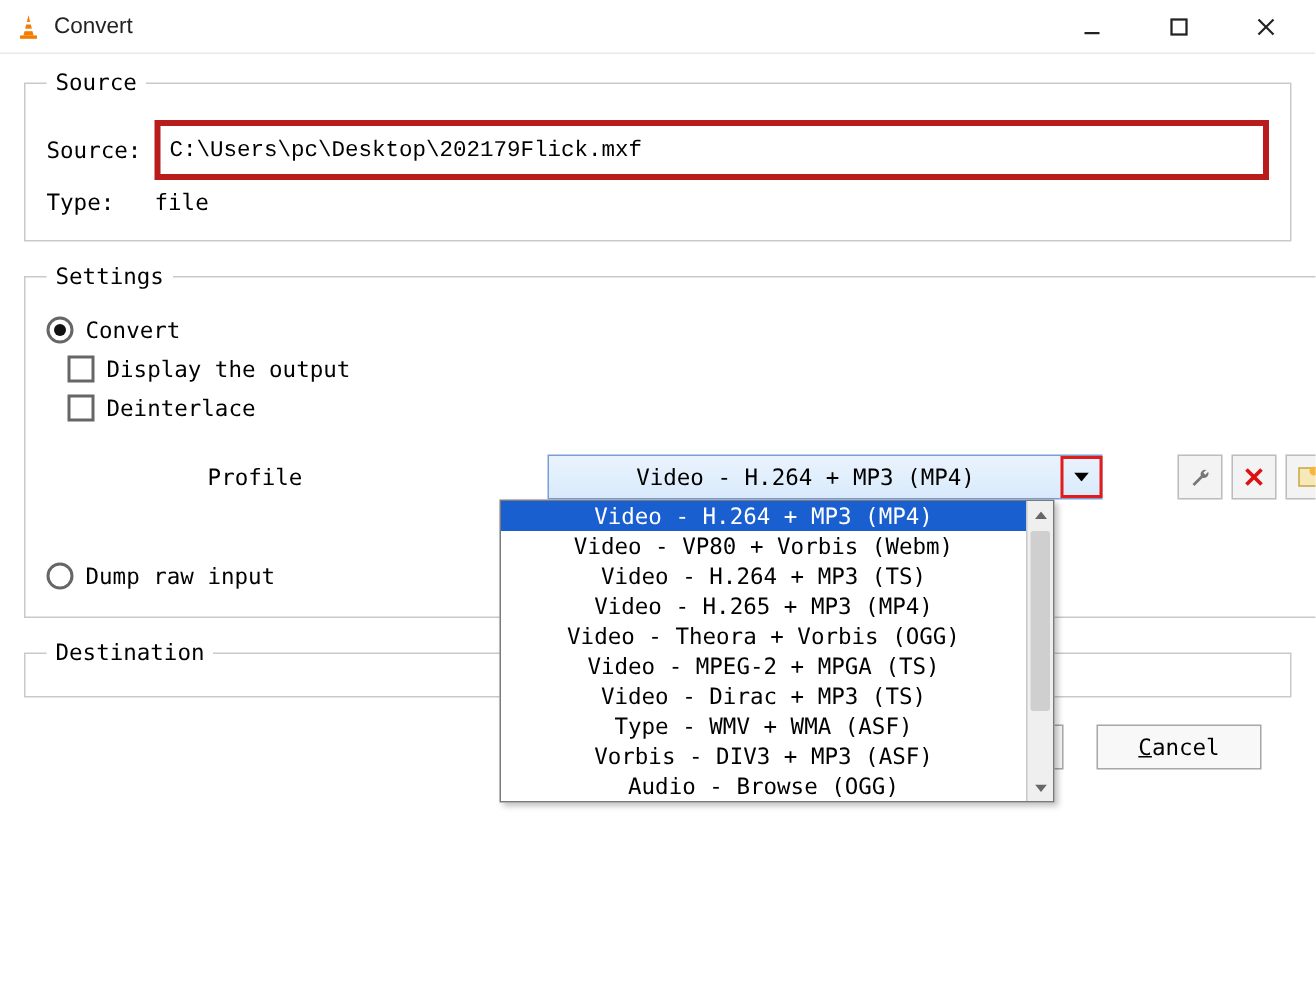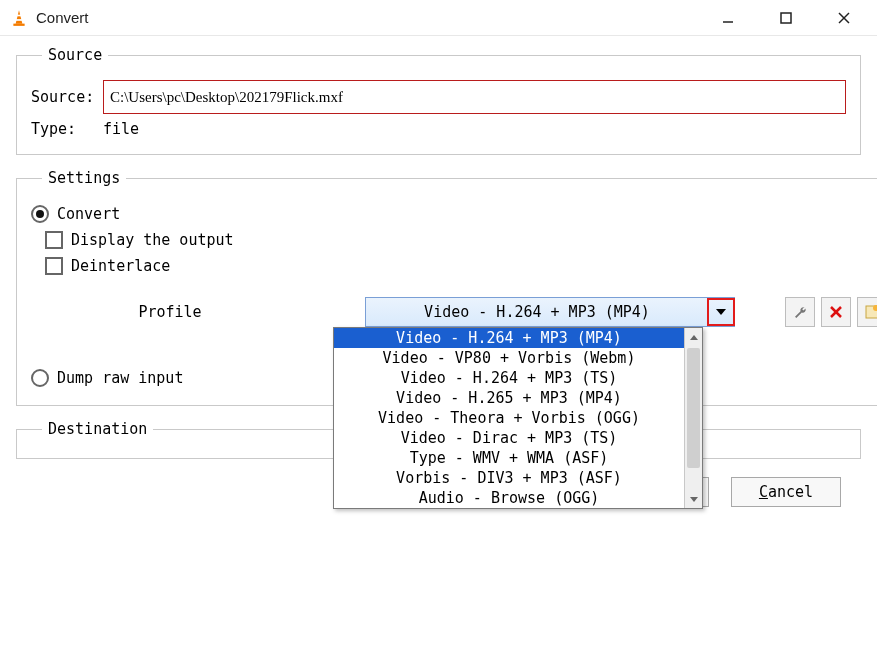--- a/index.html
+++ b/index.html
@@ -48,41 +48,40 @@
     border: 1px solid #c9c9c9;
     margin: 0 0 14px 0;
     padding: 10px 14px;
     position: relative;
   }
   fieldset.group legend {
     padding: 0 6px;
     font-size: 15px;
     color: #000;
     background: #fff;
-    margin-left: 11px;
   }
   .row {
     display: flex;
     align-items: center;
     margin: 6px 0;
   }
   .label {
     width: 72px;
     white-space: nowrap;
   }
   .label-dest {
     width: 158px;
     white-space: nowrap;
   }
   .text-input {
     flex: 1;
     height: 28px;
-    border: 1px solid #b91c1c;
-    background: #fff;
-    font-family: Liberation Serif, serif;
+    border: 4px solid #b91c1c;
+    background: #fff;
+    font-family: Liberation Mono, monospace;
     font-size: 15px;
     padding: 16px 6px;
   }
   .type-value {
     font-size: 15px;
   }
   
   .radio-row, .check-row {
     display: flex;
     align-items: center;
@@ -319,20 +318,21 @@
             </span>
           </div>
 
           <div class="dropdown">
             <div class="dropdown-items" id="dropdown-items">
                 <div class="dropdown-item selected">Video - H.264 + MP3 (MP4)</div>
                 <div class="dropdown-item">Video - VP80 + Vorbis (Webm)</div>
                 <div class="dropdown-item">Video - H.264 + MP3 (TS)</div>
                 <div class="dropdown-item">Video - H.265 + MP3 (MP4)</div>
                 <div class="dropdown-item">Video - Theora + Vorbis (OGG)</div>
+                <div class="dropdown-item">Video - MPEG-2 + MPGA (TS)</div>
                 <div class="dropdown-item">Video - Dirac + MP3 (TS)</div>
                 <div class="dropdown-item">Type - WMV + WMA (ASF)</div>
                 <div class="dropdown-item">Vorbis - DIV3 + MP3 (ASF)</div>
                 <div class="dropdown-item">Audio - Browse (OGG)</div>
               </div>
             <div class="scrollbar">
               <div class="scroll-arrow up">
                 <svg width="8" height="5">
                     <polygon points="4,0 8,5 0,5" fill="#666"></polygon>
                   </svg>

